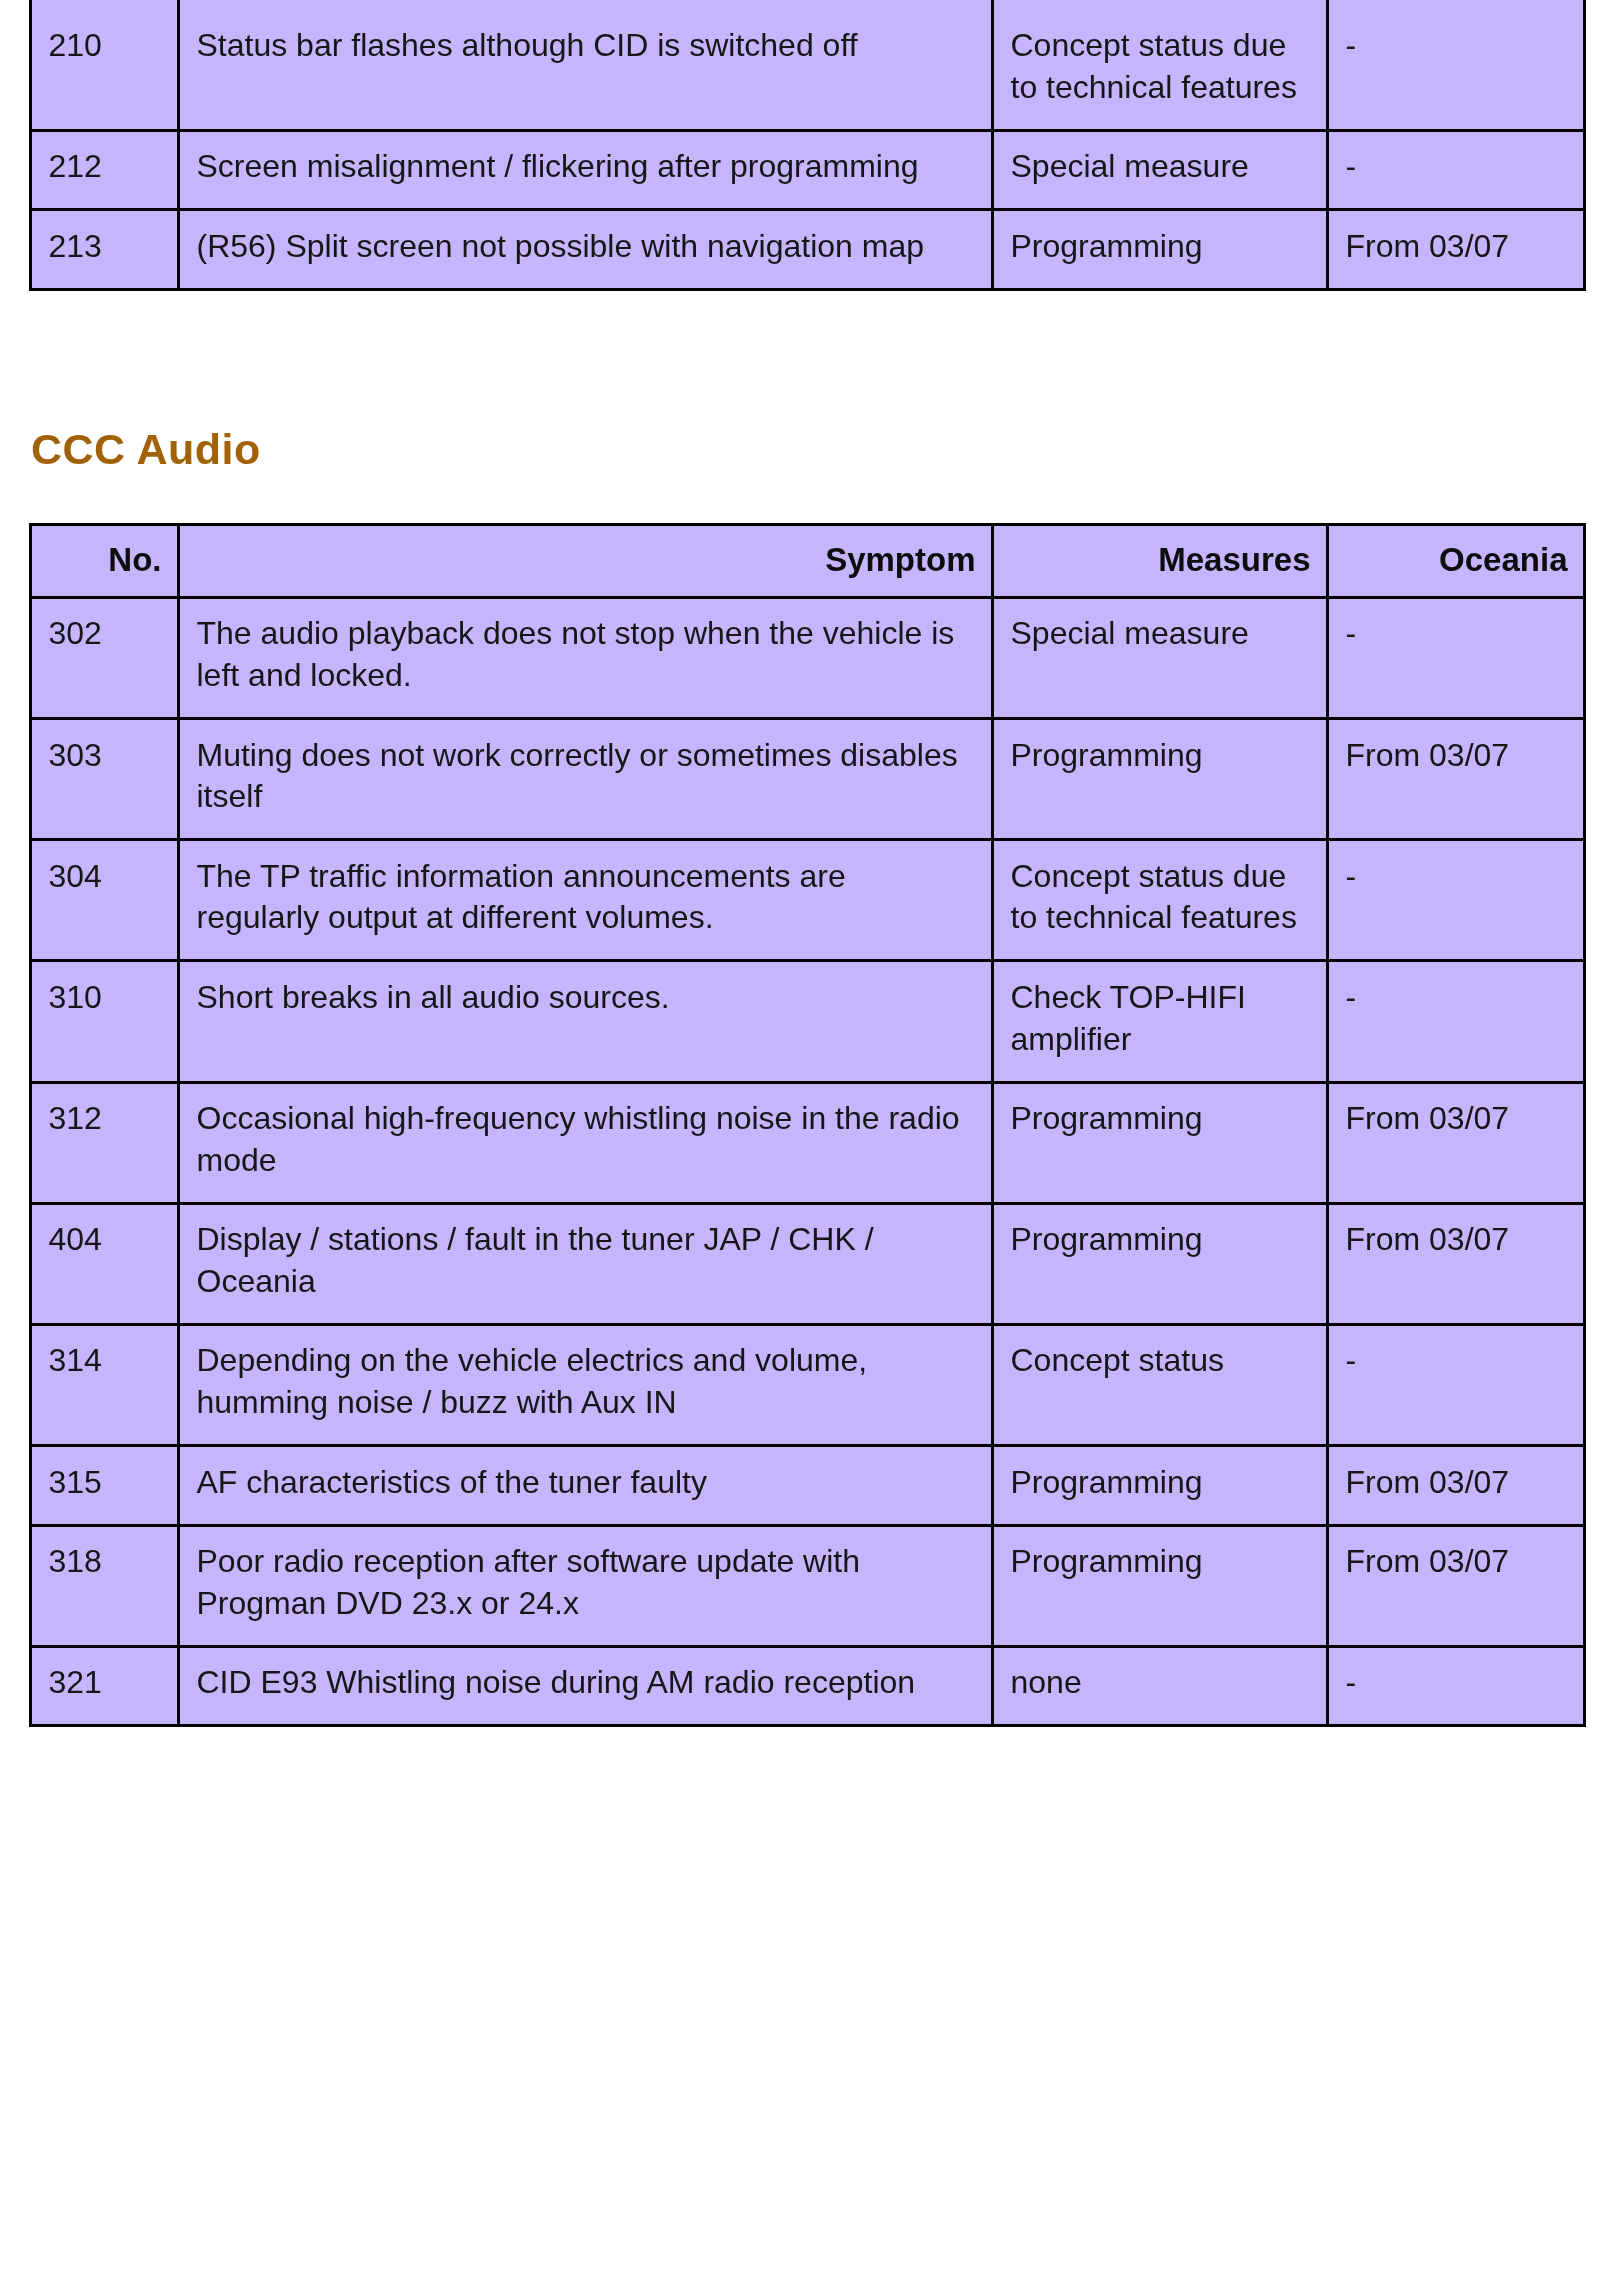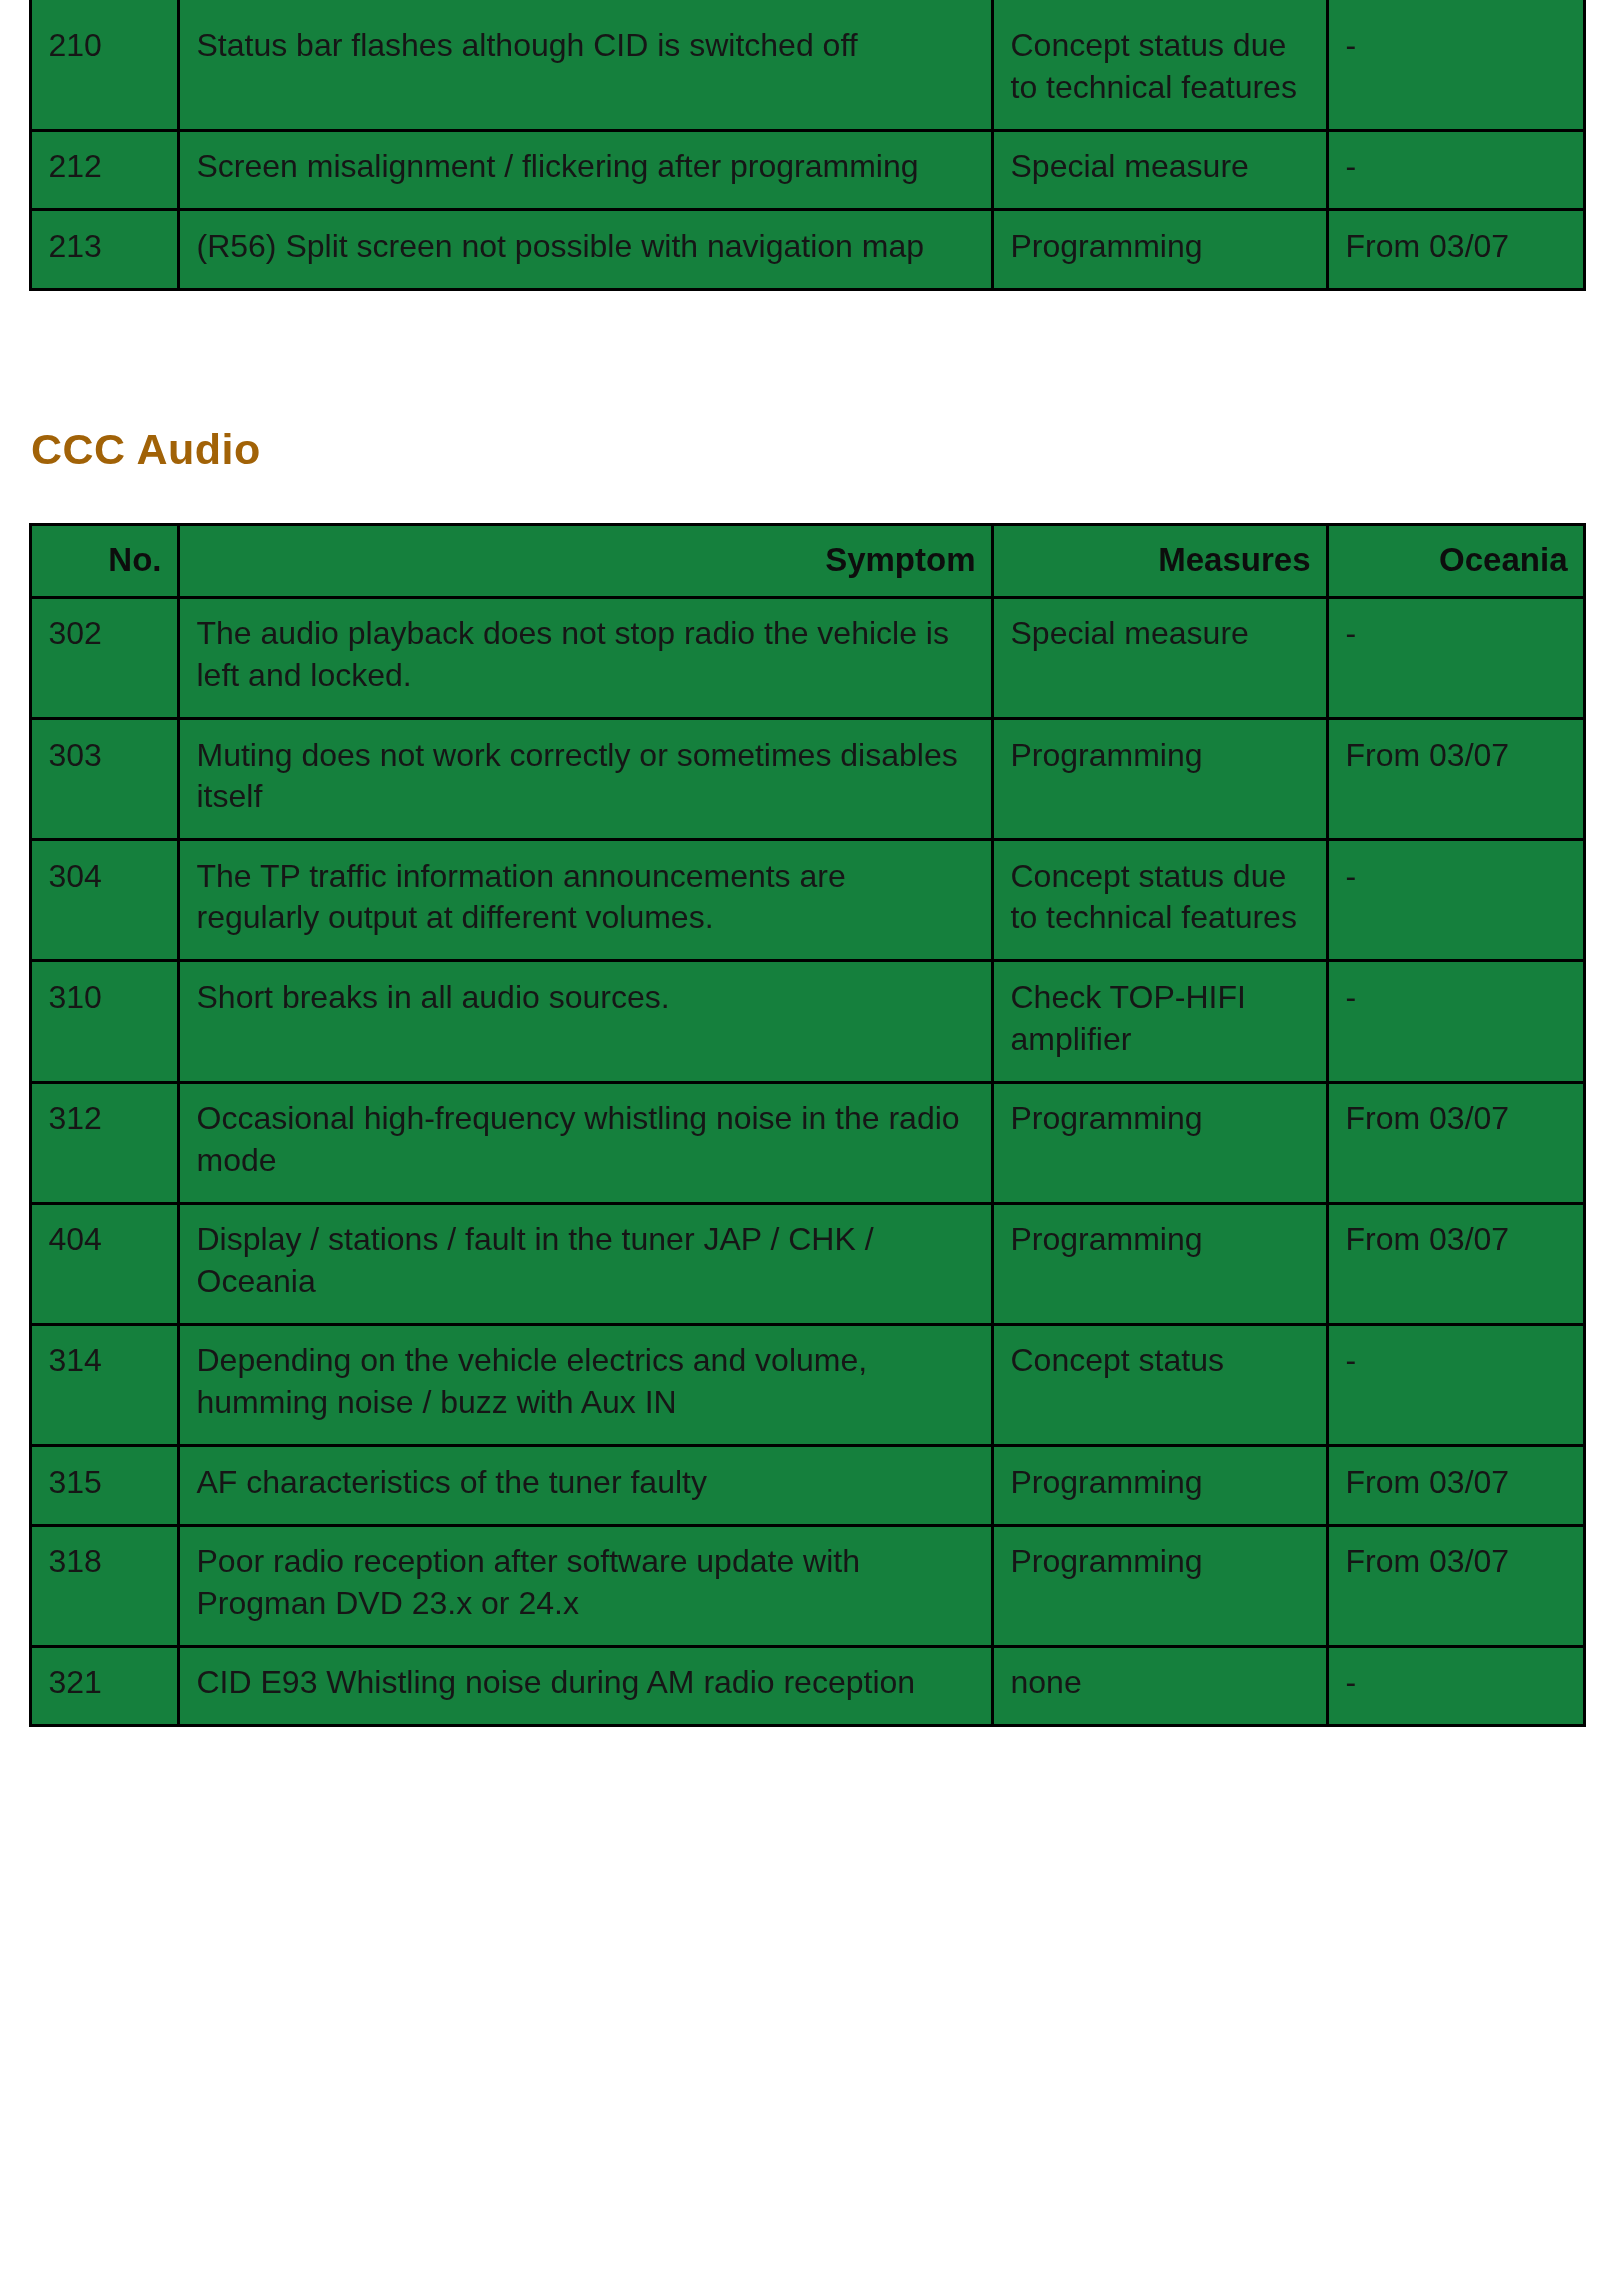--- a/index.html
+++ b/index.html
@@ -16,21 +16,21 @@
   }
   .page {
     width: 1555px;
     margin: 0 0 0 29px;
     padding-top: 0;
   }
   table.fault-table {
     border-collapse: collapse;
     table-layout: fixed;
     width: 1555px;
-    background: #15803d;
+    background: #c4b5fd;
   }
   table.fault-table th,
   table.fault-table td {
     border: 3.9px solid #000000;
     vertical-align: top;
     padding: 14.6px 15.5px 20.4px 16.5px;
     font-size: 32px;
     line-height: 1.3;
     word-wrap: break-word;
   }
@@ -111,21 +111,21 @@
         <tr>
           <th>No.</th>
           <th>Symptom</th>
           <th>Measures</th>
           <th>Oceania</th>
         </tr>
       </thead>
       <tbody>
         <tr>
           <td class="cell-no">302</td>
-          <td class="cell-symptom">The audio playback does not stop radio the vehicle is left and locked.</td>
+          <td class="cell-symptom">The audio playback does not stop when the vehicle is left and locked.</td>
           <td class="cell-measures">Special measure</td>
           <td class="cell-progman">-</td>
         </tr>
         <tr>
           <td class="cell-no">303</td>
           <td class="cell-symptom">Muting does not work correctly or sometimes disables itself</td>
           <td class="cell-measures">Programming</td>
           <td class="cell-progman">From 03/07</td>
         </tr>
         <tr>

